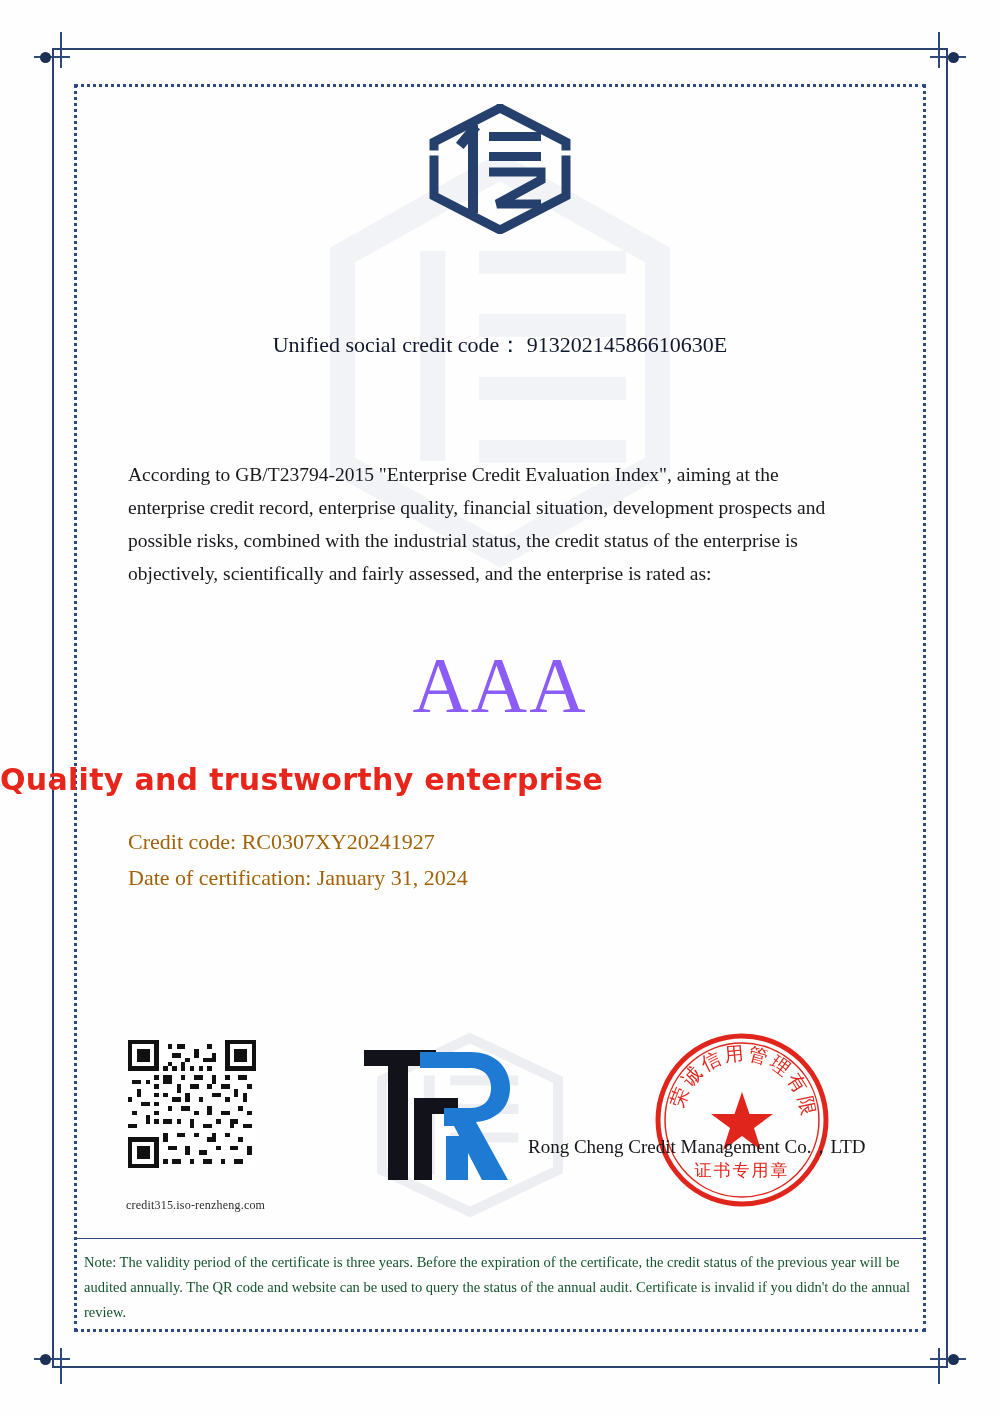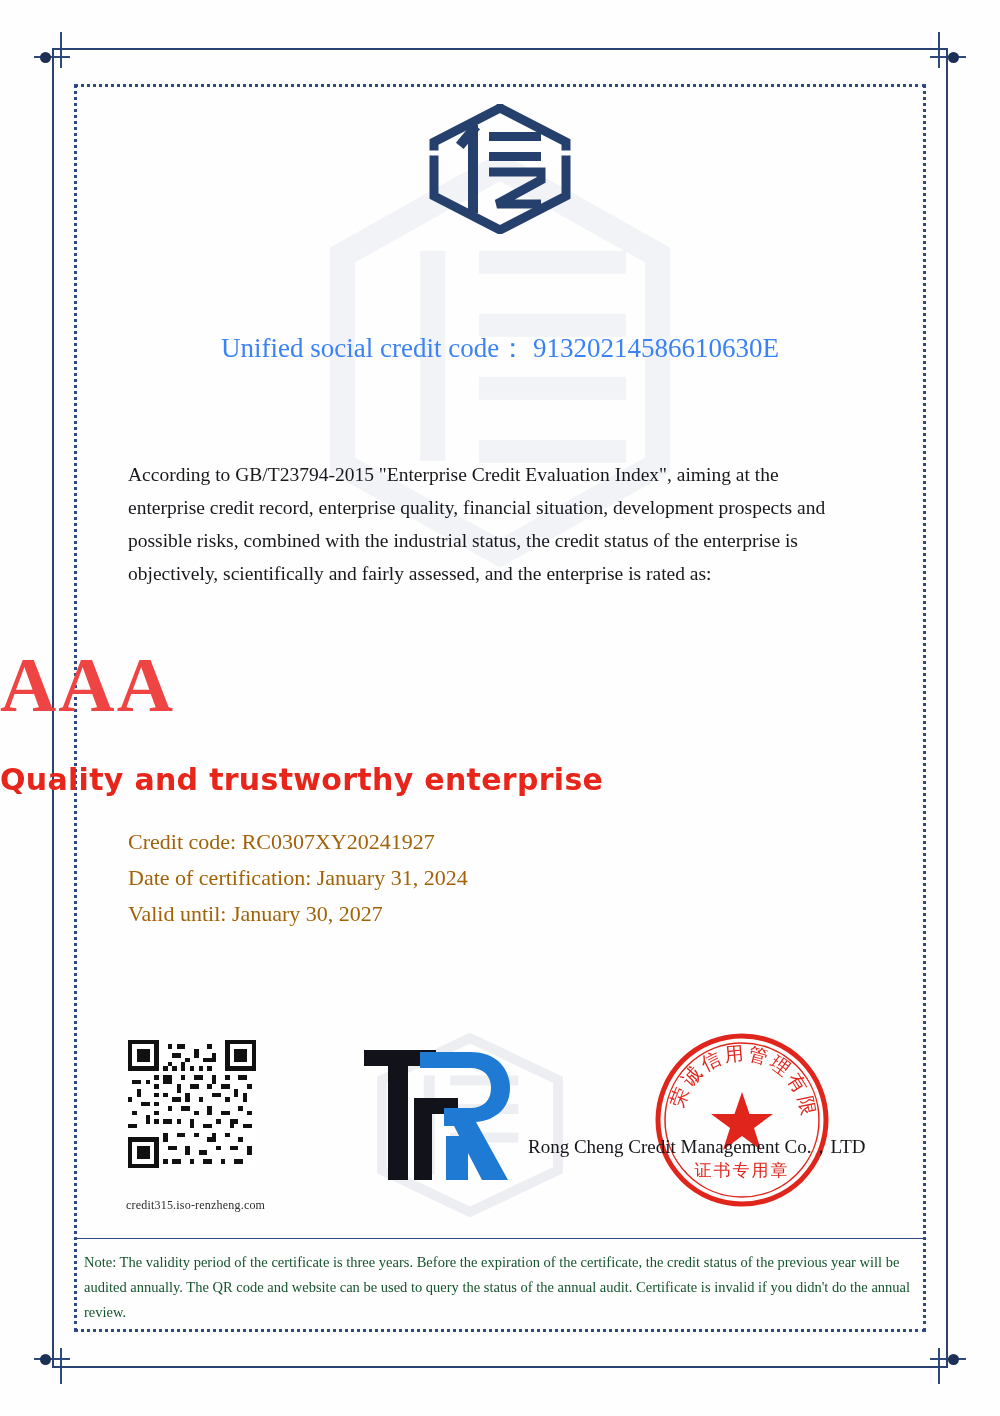--- a/index.html
+++ b/index.html
@@ -98,47 +98,47 @@
     letter-spacing: 0.5px;
     color: #15161a;
     font-family: "Liberation Serif", serif;
   }
   .credit-code-line {
     position: absolute;
     left: 0;
     right: 0;
     top: 330px;
     text-align: center;
-    font-size: 27px;
-    color: #3b82f6;
+    font-size: 22px;
+    color: #0f172a;
   }
 
   
   .body-text {
     position: absolute;
     left: 128px;
     width: 732px;
     top: 458px;
     font-size: 19.5px;
     line-height: 33px;
     color: #17181c;
     text-align: left;
   }
 
   
   .rating {
     position: absolute;
     left: 0;
     right: 0;
     top: 640px;
+    text-align: center;
     font-size: 78px;
-    color: #ef4444;
+    color: #8b5cf6;
     font-family: "Liberation Serif", serif;
     letter-spacing: 2px;
-    font-weight: bold;
   }
   .rating-sub {
     position: absolute;
     left: 0;
     right: 0;
     top: 762px;
     text-align: left;
     font-size: 30px;
     font-weight: bold;
     color: #e8251b;
@@ -286,21 +286,20 @@
   <div class="credit-code-line">Unified social credit code： 91320214586610630E</div>
 
   <div class="body-text">According to GB/T23794-2015 "Enterprise Credit Evaluation Index", aiming at the enterprise credit record, enterprise quality, financial situation, development prospects and possible risks, combined with the industrial status, the credit status of the enterprise is objectively, scientifically and fairly assessed, and the enterprise is rated as:</div>
 
   <div class="rating">AAA</div>
   <div class="rating-sub">Quality and trustworthy enterprise</div>
 
   <div class="details">
     <div>Credit code:  RC0307XY20241927</div>
     <div>Date of certification: January 31, 2024</div>
-    <div>Valid until: January 30, 2027</div>
   </div>
 
   <div class="qr">
     <svg viewBox="0 0 29 29" width="128" height="128" shape-rendering="crispEdges" aria-hidden="true">
       <rect width="29" height="29" fill="#ffffff"></rect>
       <g fill="#111111">
 
         <rect x="0" y="0" width="7" height="1"></rect>
           <rect x="0" y="6" width="7" height="1"></rect>
         <rect x="0" y="0" width="1" height="7"></rect>

